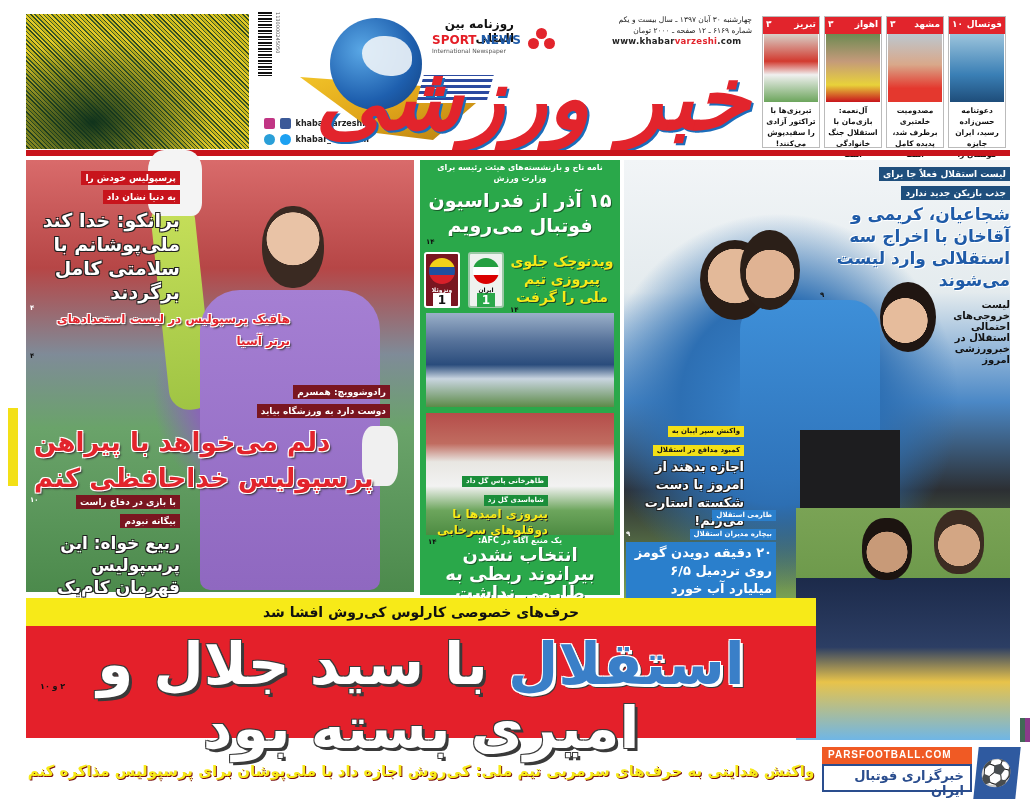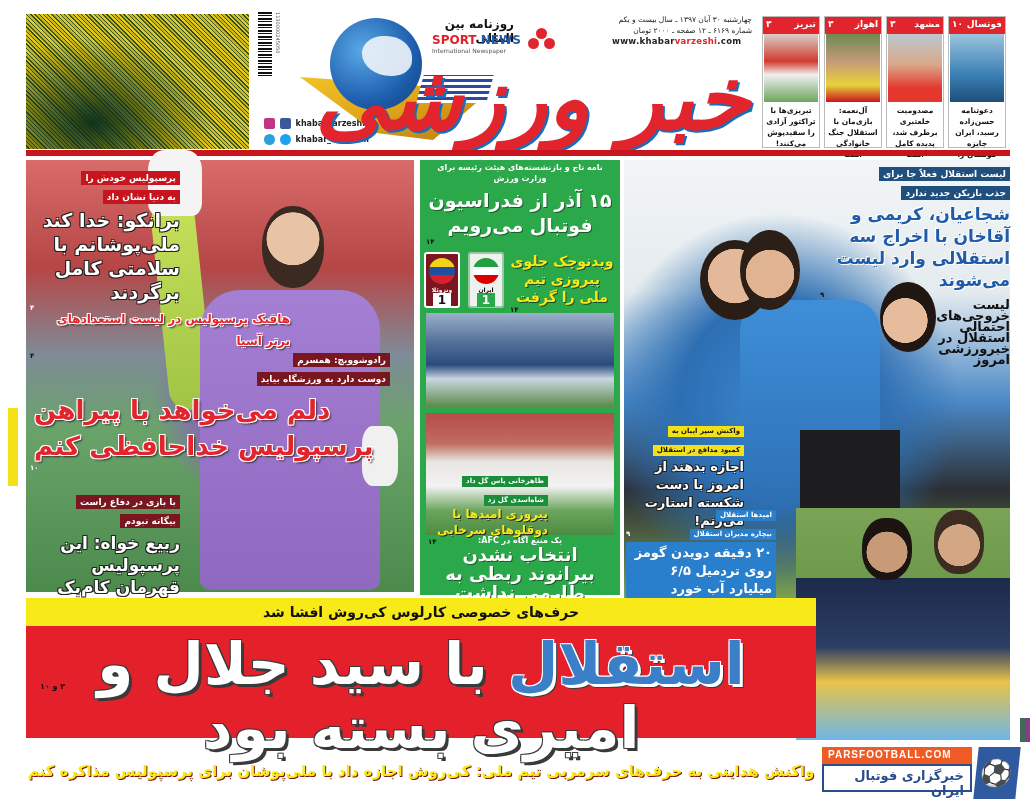--- a/index.html
+++ b/index.html
@@ -212,21 +212,21 @@
   <div><span class="lbl red">به دنیا نشان داد</span></div>
   <div class="hl-white" style="font-size:19px;line-height:24px;margin-top:4px">برانکو: خدا کند ملی‌پوشانم با سلامتی کامل برگردند</div>
   <div class="pg w" style="text-align:left">۴</div>
 </div>
 
 <div class="abs rtl" style="left:30px;top:296px;width:260px">
   <div class="hl-red" style="font-size:12px;line-height:22px;margin-top:12px">هافبک پرسپولیس در لیست استعدادهای برتر آسیا</div>
   <div class="pg" style="text-align:left">۴</div>
 </div>
 
-<div class="abs rtl" style="left:30px;top:348px;width:360px">
+<div class="abs rtl" style="left:30px;top:380px;width:360px">
   <div><span class="lbl maroon">رادوشوویچ: همسرم</span></div>
   <div><span class="lbl maroon">دوست دارد به ورزشگاه بیاید</span></div>
   <div class="hl-red" style="font-size:26px;line-height:36px;margin-top:6px;text-align:left;padding-left:4px">دلم می‌خواهد با پیراهن</div>
   <div class="hl-red" style="font-size:26px;line-height:36px;text-align:left;padding-left:4px">پرسپولیس خداحافظی کنم</div>
   <div class="pg w" style="text-align:left">۱۰</div>
 </div>
 
 <div class="abs rtl" style="left:30px;top:490px;width:150px">
   <div><span class="lbl maroon">با بازی در دفاع راست</span></div>
   <div><span class="lbl maroon">بیگانه نبودم</span></div>
@@ -281,32 +281,32 @@
 <div class="abs r-legs"></div>
 <div class="abs r-player1"></div>
 <div class="abs r-player2"></div>
 <div class="abs r-player3"></div>
 
 <div class="abs rtl" style="left:820px;top:162px;width:190px">
   <div><span class="lbl navy">لیست استقلال فعلاً جا برای</span></div>
   <div><span class="lbl navy">جذب بازیکن جدید ندارد</span></div>
   <div style="font-size:17px;line-height:22px;font-weight:bold;color:#1f5ba8;text-shadow:1px 1px 0 #fff,-1px -1px 0 #fff;margin-top:3px">شجاعیان، کریمی و آقاخان با اخراج سه استقلالی وارد لیست می‌شوند</div>
   <div class="pg" style="text-align:left">۹</div>
-  <div style="font-size:13px;line-height:11px;font-weight:bold;color:#111;width:80px;margin-right:0;margin-left:auto">لیست خروجی‌های احتمالی استقلال در خبرورزشی امروز</div>
+  <div style="font-size:10px;line-height:11px;font-weight:bold;color:#111;width:80px;margin-right:0;margin-left:auto">لیست خروجی‌های احتمالی استقلال در خبرورزشی امروز</div>
 </div>
 
 <div class="abs rtl" style="left:626px;top:418px;width:118px">
   <div><span class="lbl yellow" style="font-size:7px;line-height:9px">واکنش سپر ایبان به</span></div>
   <div><span class="lbl yellow" style="font-size:7px;line-height:9px">کمبود مدافع در استقلال</span></div>
   <div class="hl-white" style="font-size:13px;line-height:18px;margin-top:2px">اجازه بدهند از امروز با دست شکسته استارت می‌زنم!</div>
   <div class="pg w" style="text-align:left">۹</div>
 </div>
 
 <div class="abs rtl" style="left:626px;top:502px;width:150px">
-  <div><span class="lbl blue" style="font-size:7px;line-height:9px">امیدها استقلال</span></div>
+  <div><span class="lbl blue" style="font-size:7px;line-height:9px">طارمی استقلال</span></div>
   <div><span class="lbl blue" style="font-size:7px;line-height:9px">بیچاره مدیران استقلال</span></div>
   <div style="background:#2a7fcc;color:#fff;font-size:13px;line-height:18px;font-weight:bold;padding:2px 4px;margin-top:2px">۲۰ دقیقه دویدن گومز روی تردمیل ۶/۵ میلیارد آب خورد</div>
   <div class="pg" style="text-align:left">۹</div>
 </div>
 
 <div class="abs bottom-players"></div>
 <div class="abs bp-head1"></div>
 <div class="abs bp-head2"></div>
 
 <div class="abs yellow-strip rtl">

